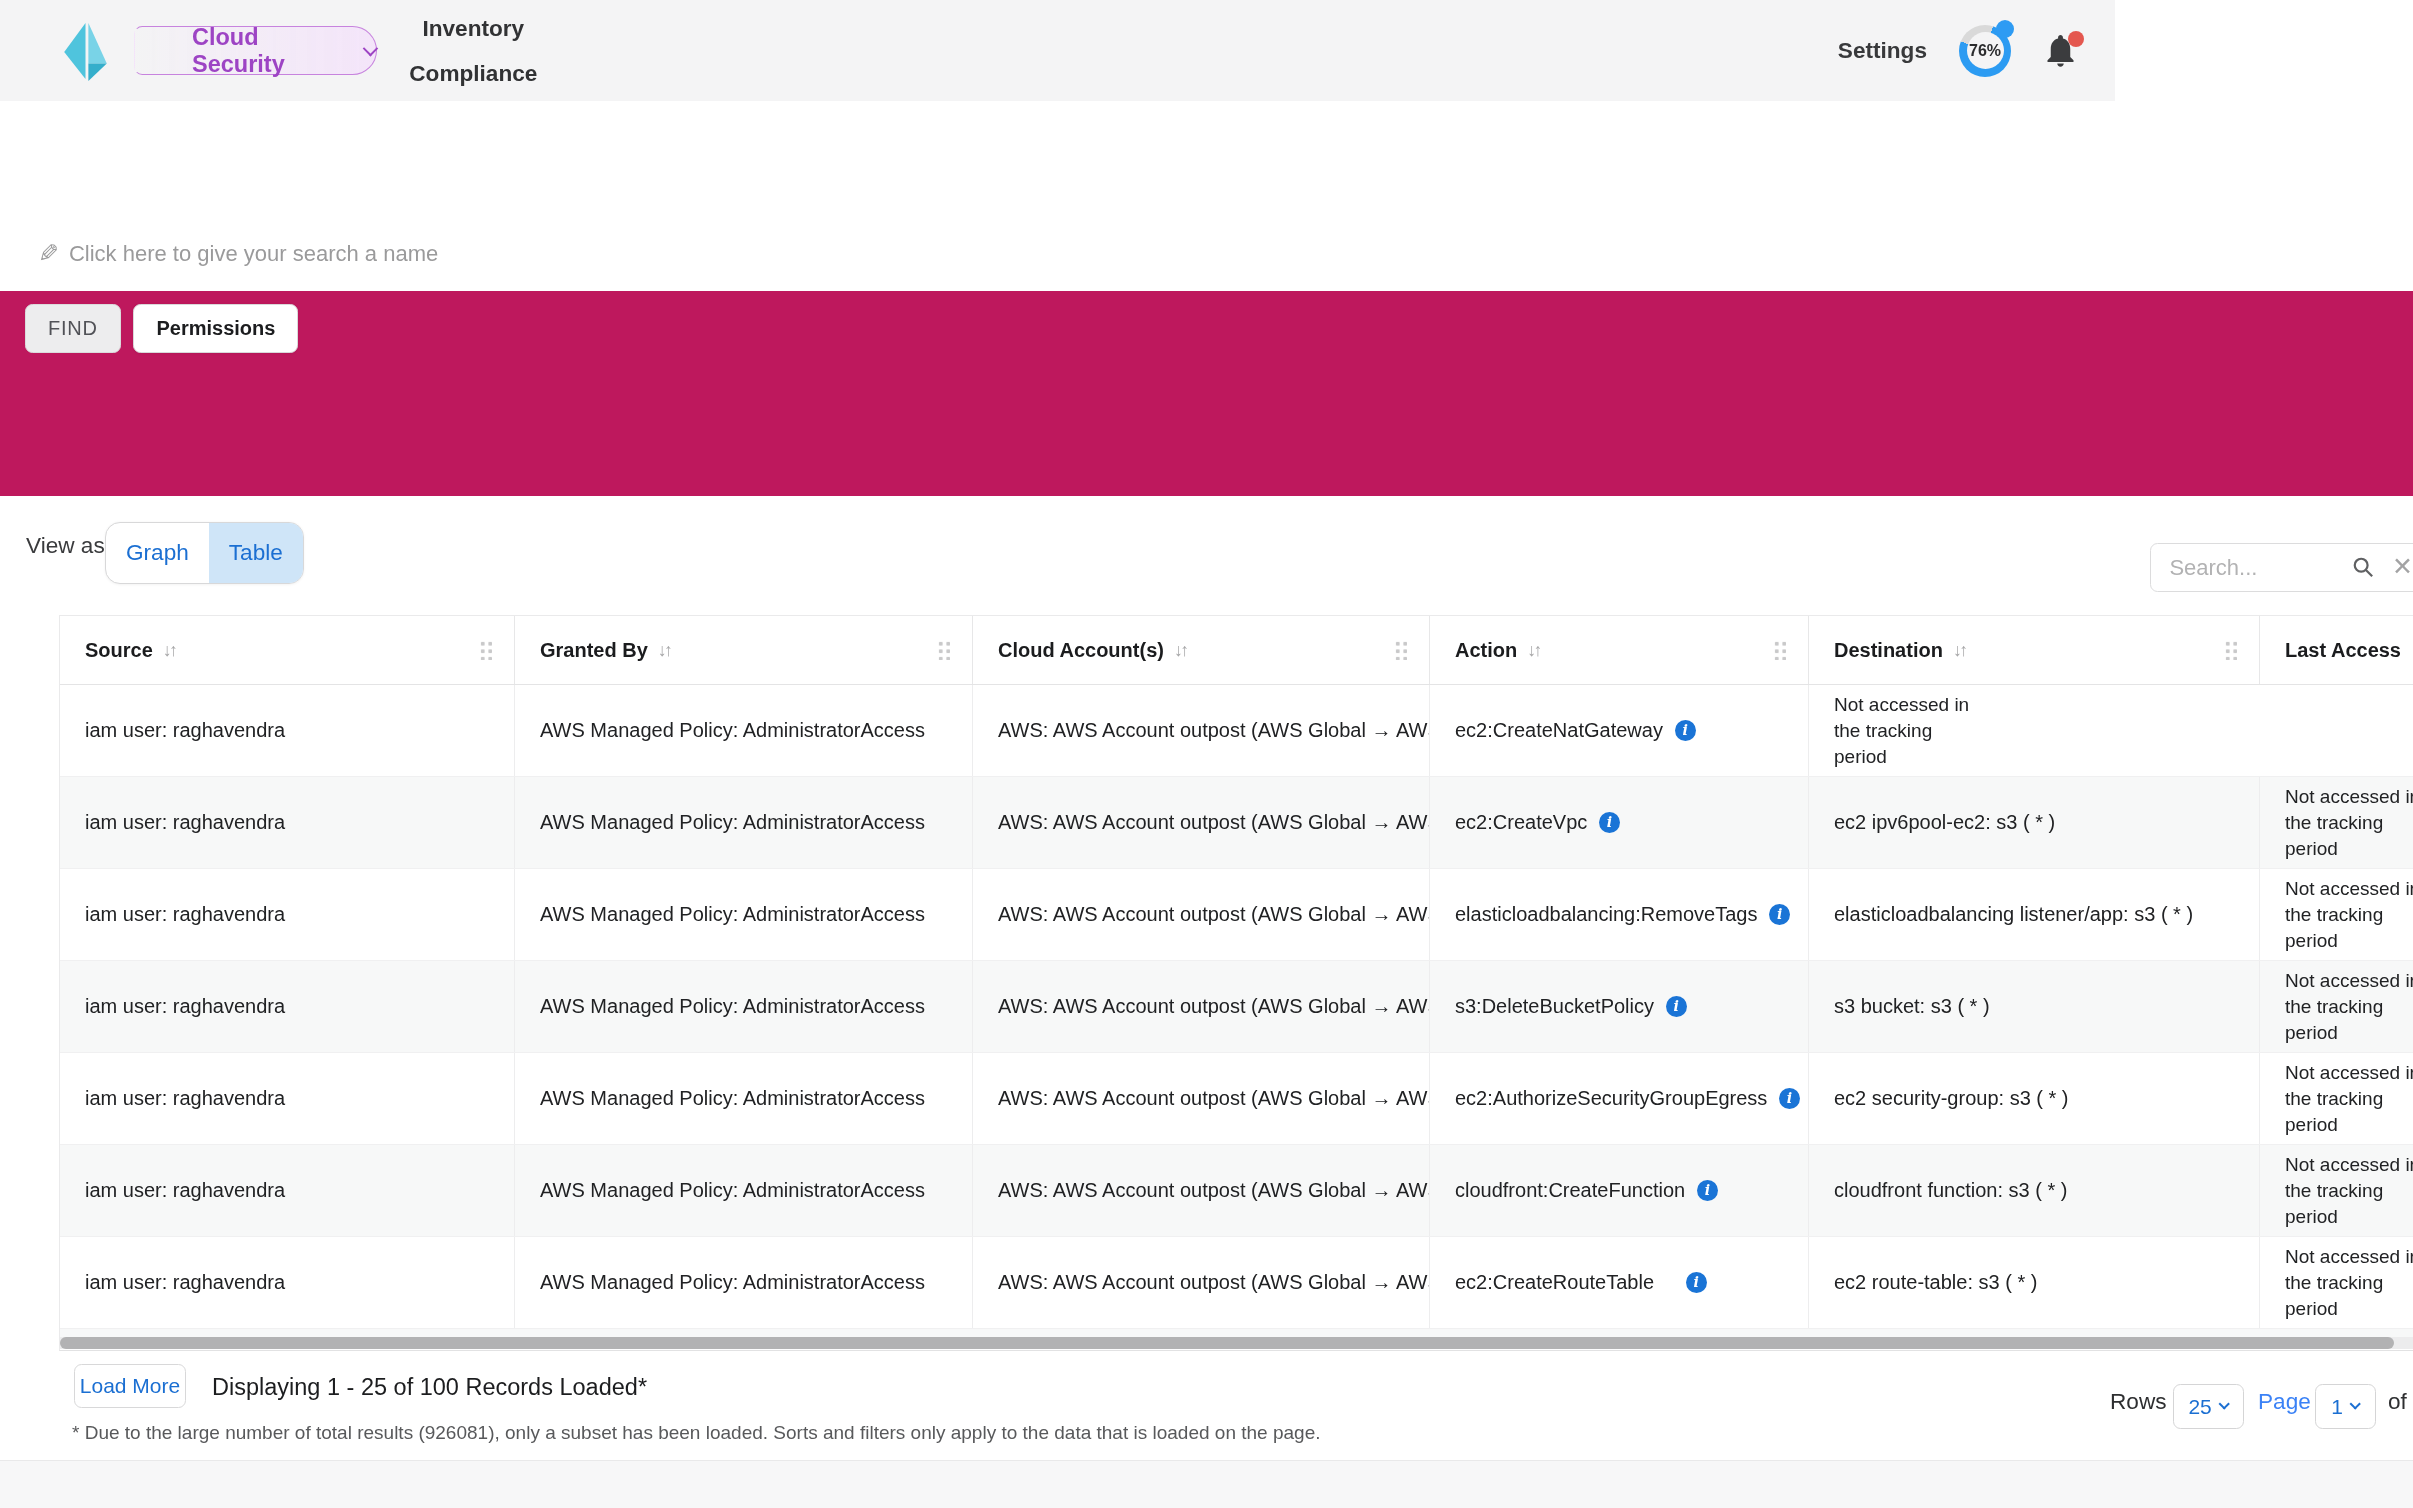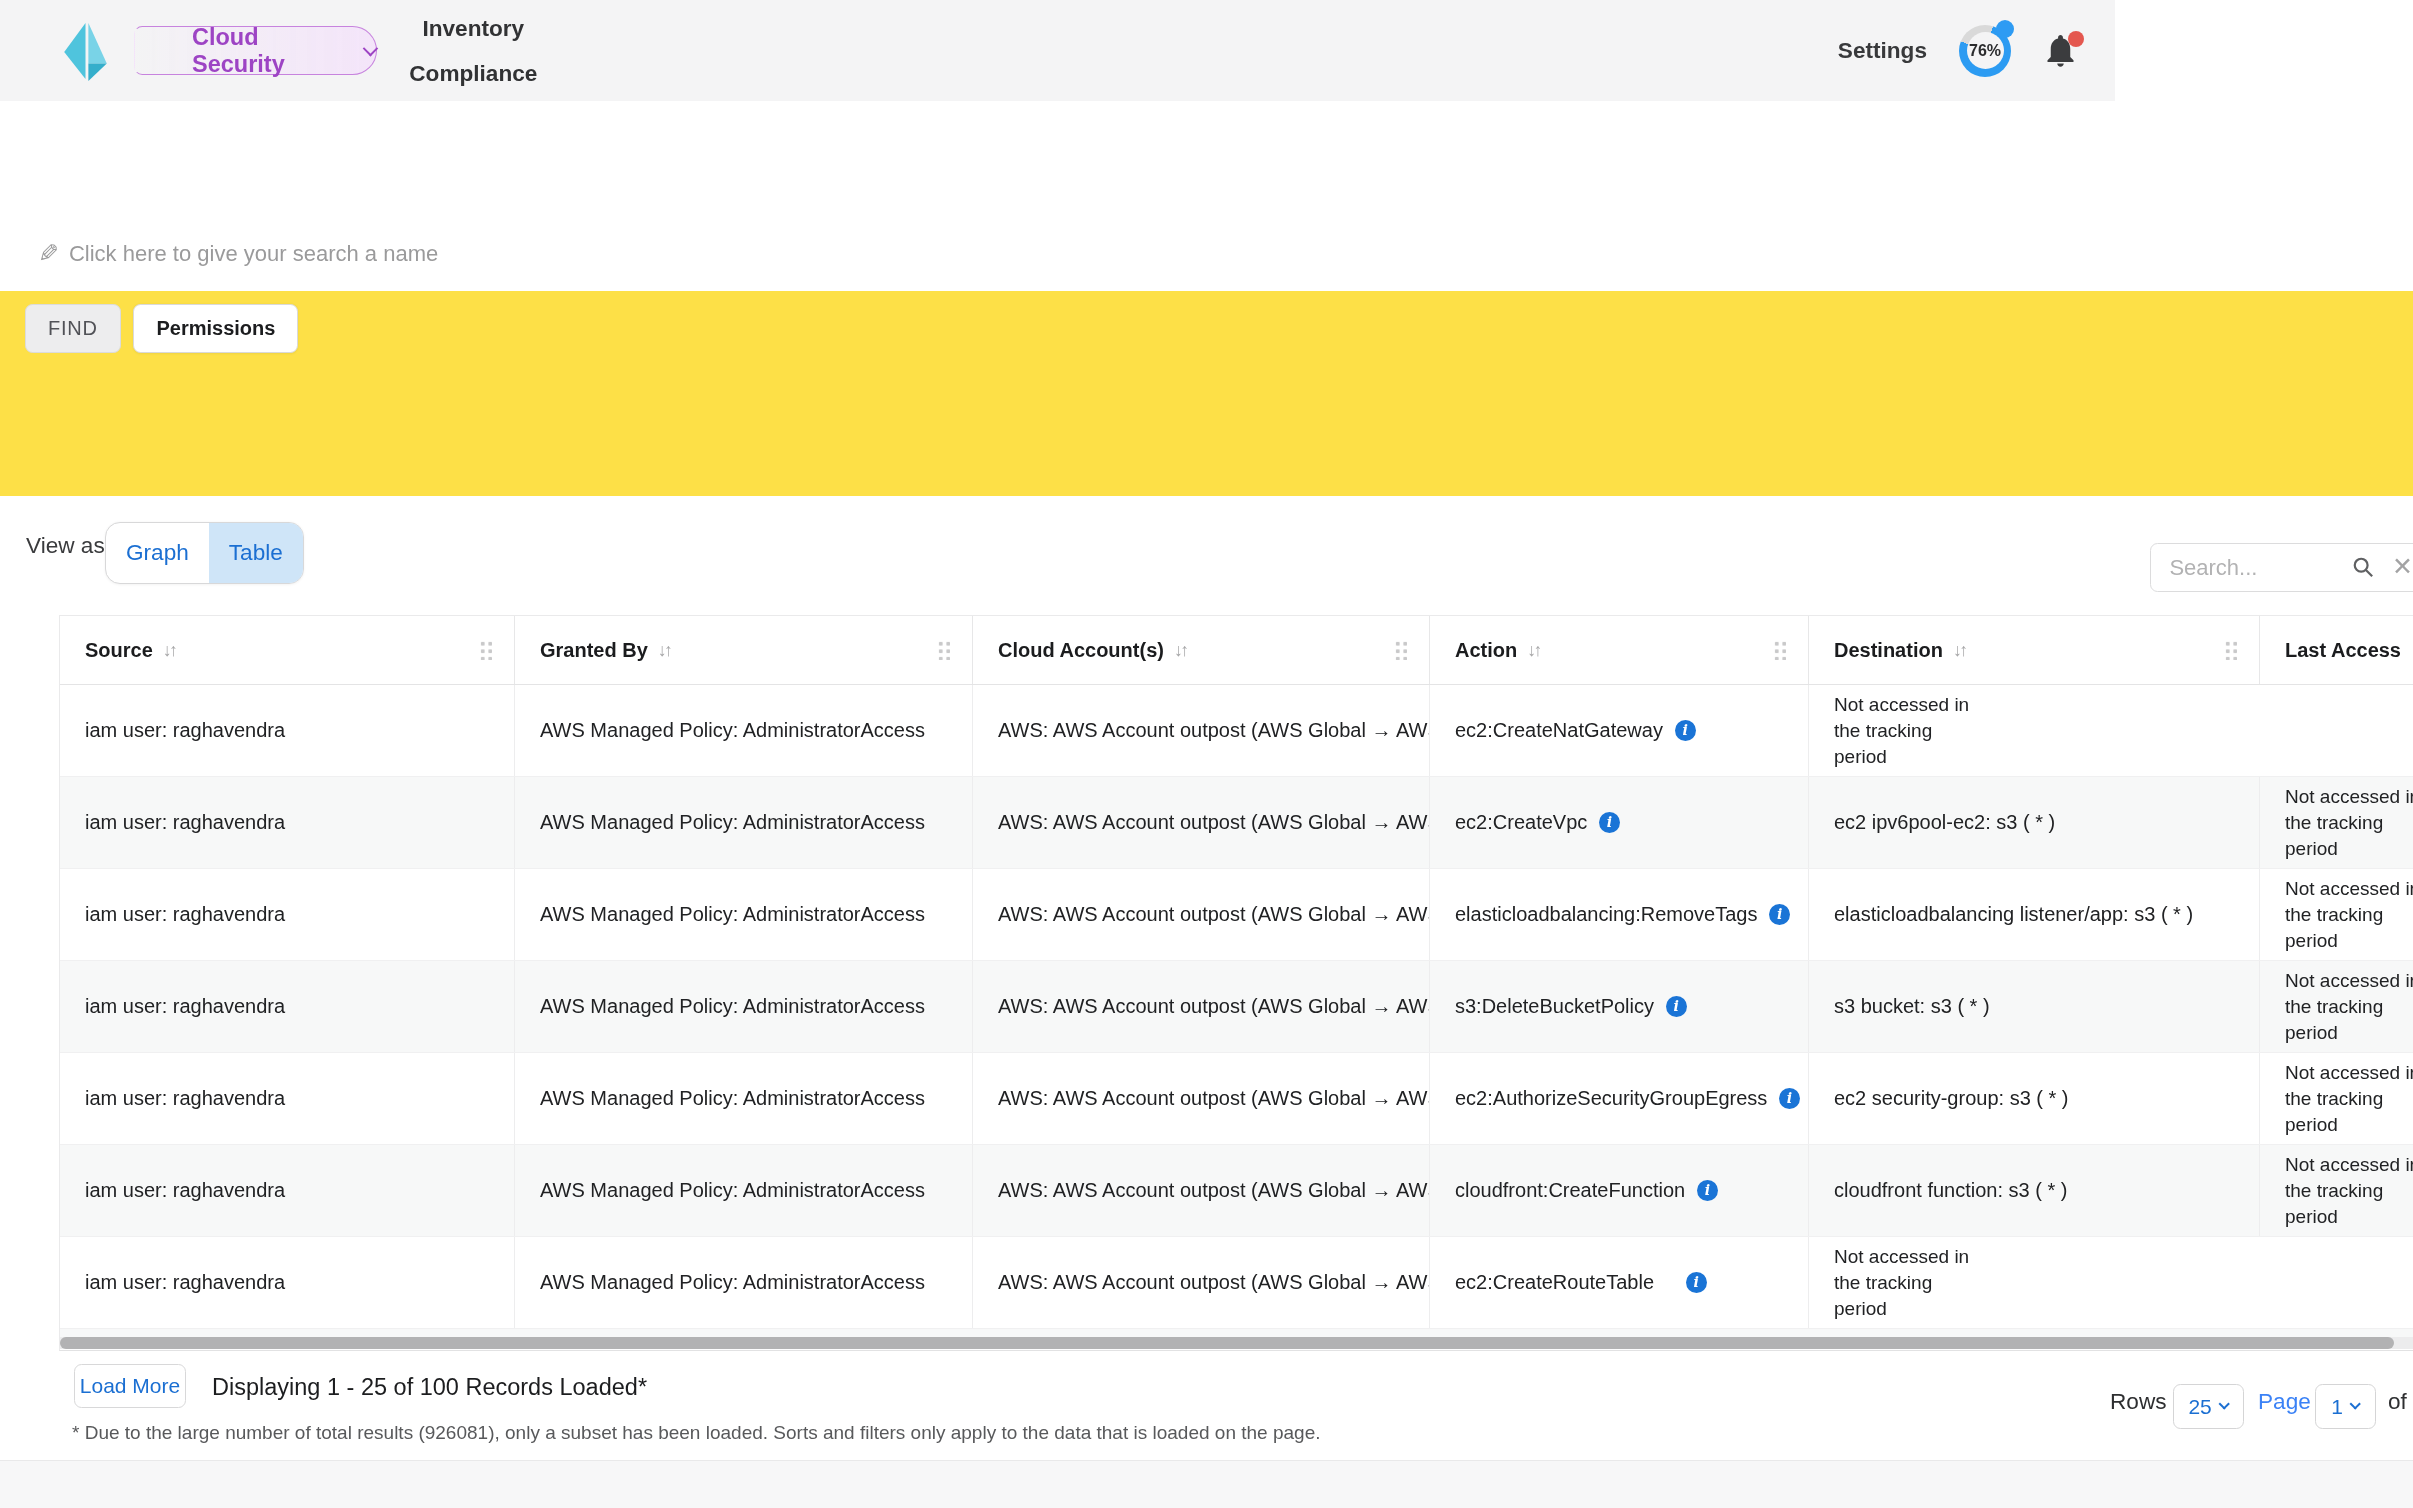--- a/index.html
+++ b/index.html
@@ -52,21 +52,21 @@
   .subtab.active { background:#e8f3fc; border-radius:8.4px; }
   .subtab + .subtab { margin-left:8.4px; }
 
   
   .name-row { position:absolute; left:0; top:216px; width:2413px; height:75px; background:#fff;
     display:flex; align-items:center; cursor:text; }
   .pencil { margin-left:38px; font-size:25px; color:#9b9b9c; transform:scaleX(-1); }
   .name-placeholder { margin-left:10px; font-size:22px; color:#9a9a9b; }
 
   
-  .query-section { position:absolute; left:0; top:291px; width:2413px; height:205px; background:#fde047; }
+  .query-section { position:absolute; left:0; top:291px; width:2413px; height:205px; background:#be185d; }
   .qtabs { position:absolute; left:25px; top:13.4px; display:flex; }
   .qtab { height:49px; padding:0 22px; display:flex; align-items:center; font-size:20px;
     border-radius:7.5px; cursor:pointer; }
   .qtab.find { background:#ededee; border:0.8px solid #dbdbdc; color:#515257; font-weight:500;
     letter-spacing:0.8px; }
   .qtab.perm { background:#fff; border:0.8px solid #d9d9da; color:#1c1d1f; font-weight:700;
     margin-left:12.6px; box-shadow:0 0.8px 2.5px rgba(0,0,0,0.06); }
   .query-box { position:absolute; left:24px; top:76px; width:2363px; height:112px; background:#fff;
     border:0.8px solid #dbdbdc; border-radius:5.9px; }
   .qcheck { position:absolute; left:14.2px; top:16px; width:19px; height:19px; border-radius:50%;
@@ -389,20 +389,23 @@
           <div class="td" style="width: 458px;">
             <span>AWS Managed Policy: AdministratorAccess</span>
           </div>
           <div class="td" style="width: 457px;">
             <span>AWS: AWS Account outpost (AWS Global → AWS...</span>
           </div>
           <div class="td" style="width: 379px; gap: 20px;">
             <span>ec2:CreateRouteTable</span>
             <span class="info">i</span>
           </div>
+          <div class="td" style="width: 451px;">
+            <span>ec2 route-table: s3 ( * )</span>
+          </div>
           <div class="td wrap" style="width: 503px;">
             <div class="wrap-box">Not accessed in the tracking period</div>
           </div>
         </div>
       </div>
     <div class="row-sliver"></div>
     <div class="hscroll">
       <div class="thumb"></div>
     </div>
   </div>

